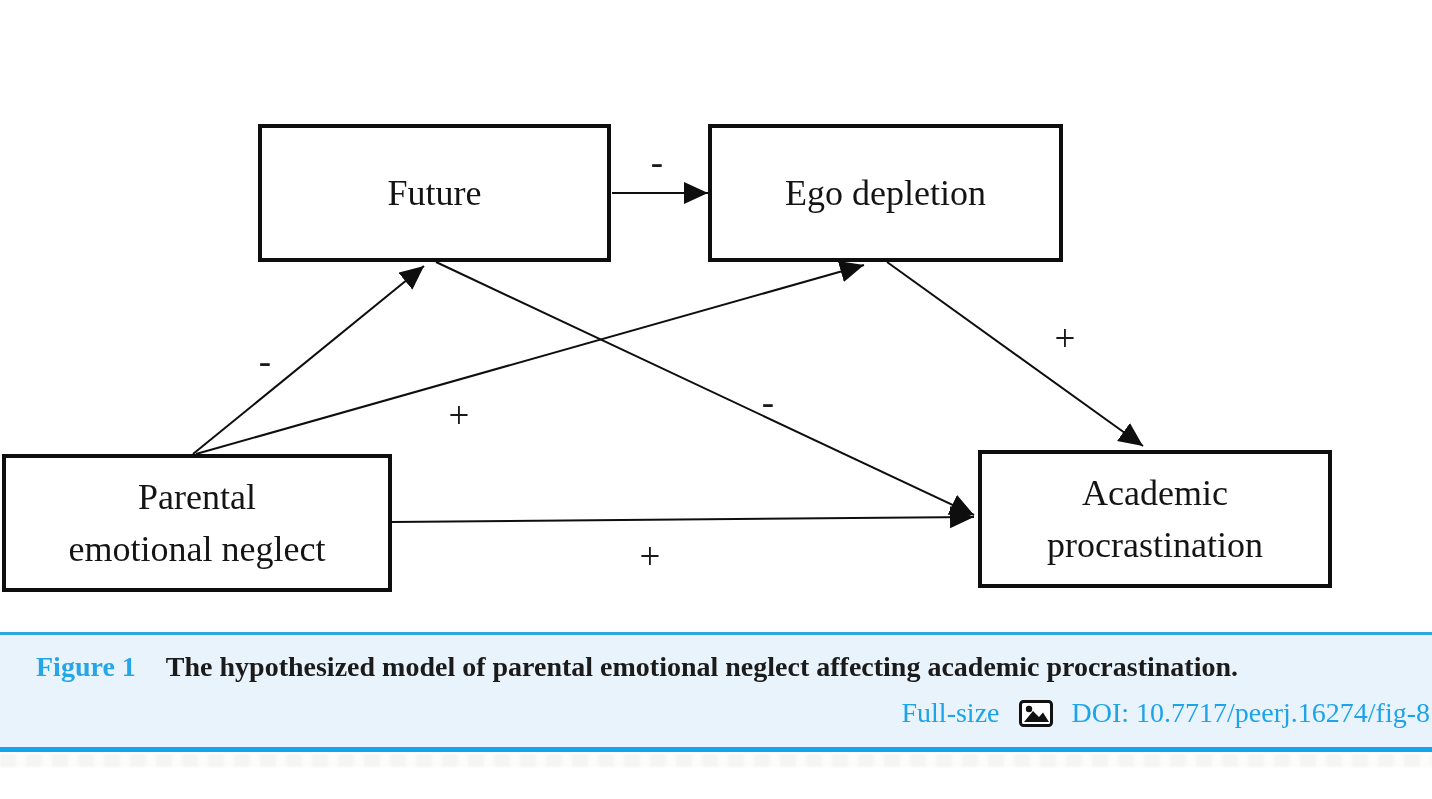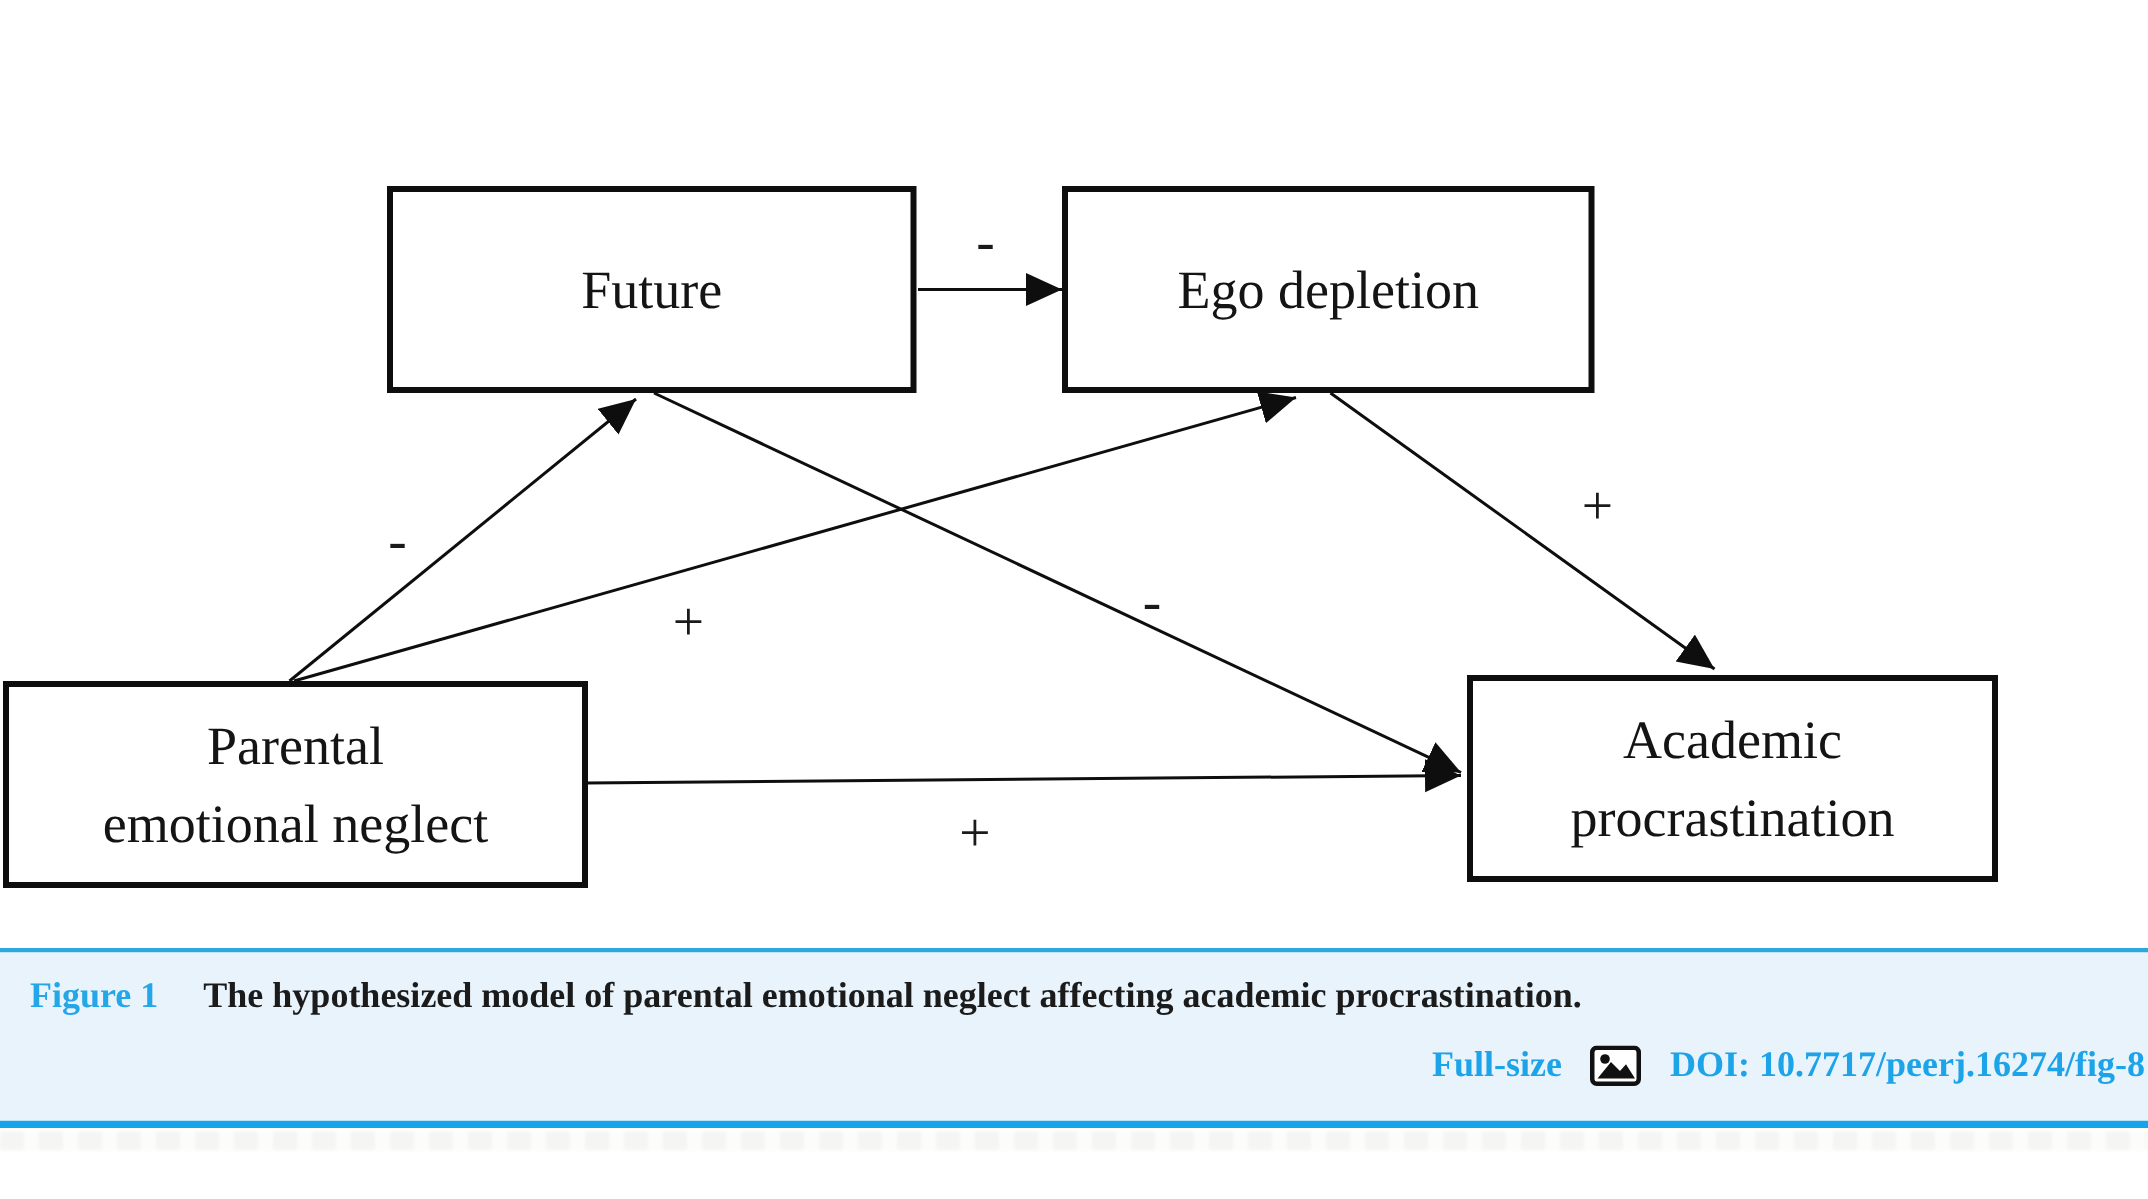--- a/index.html
+++ b/index.html
@@ -24,28 +24,28 @@
     position:absolute;transform:translate(-50%,-50%);
     color:#1a1a1a;font-size:37px;line-height:1;font-family:"Liberation Serif", serif;
   }
   
   .caption{position:absolute;left:0;top:632px;width:1432px;}
   .rule-top{height:3px;background:#2da7e0;}
   .caption-body{
     position:relative;height:112px;background:#e8f3fb;
   }
   .cap-line1{
-    position:absolute;left:20px;top:16px;white-space:nowrap;
-    font-weight:bold;font-size:24px;color:#1b1b1b;
+    position:absolute;left:36px;top:16px;white-space:nowrap;
+    font-weight:bold;font-size:28px;color:#1b1b1b;
   }
   .figlabel{color:#25a6e8;margin-right:30px;}
   .cap-line2{
     position:absolute;right:2px;top:62px;white-space:nowrap;
     display:flex;align-items:center;gap:19px;
-    font-weight:bold;font-size:24px;
+    font-weight:normal;font-size:28px;
   }
   .bluelink{color:#1da3e8;text-decoration:none;cursor:pointer;}
   .img-icon{display:inline-block;vertical-align:middle;}
   .rule-bottom{height:5px;background:#14a4eb;}
   .ghost{
     height:13px;margin-top:2px;opacity:.55;filter:blur(1px);
     background:repeating-linear-gradient(90deg,#eef0ea 0 16px,#fafbf8 16px 26px);
   }
 </style>
 </head>

